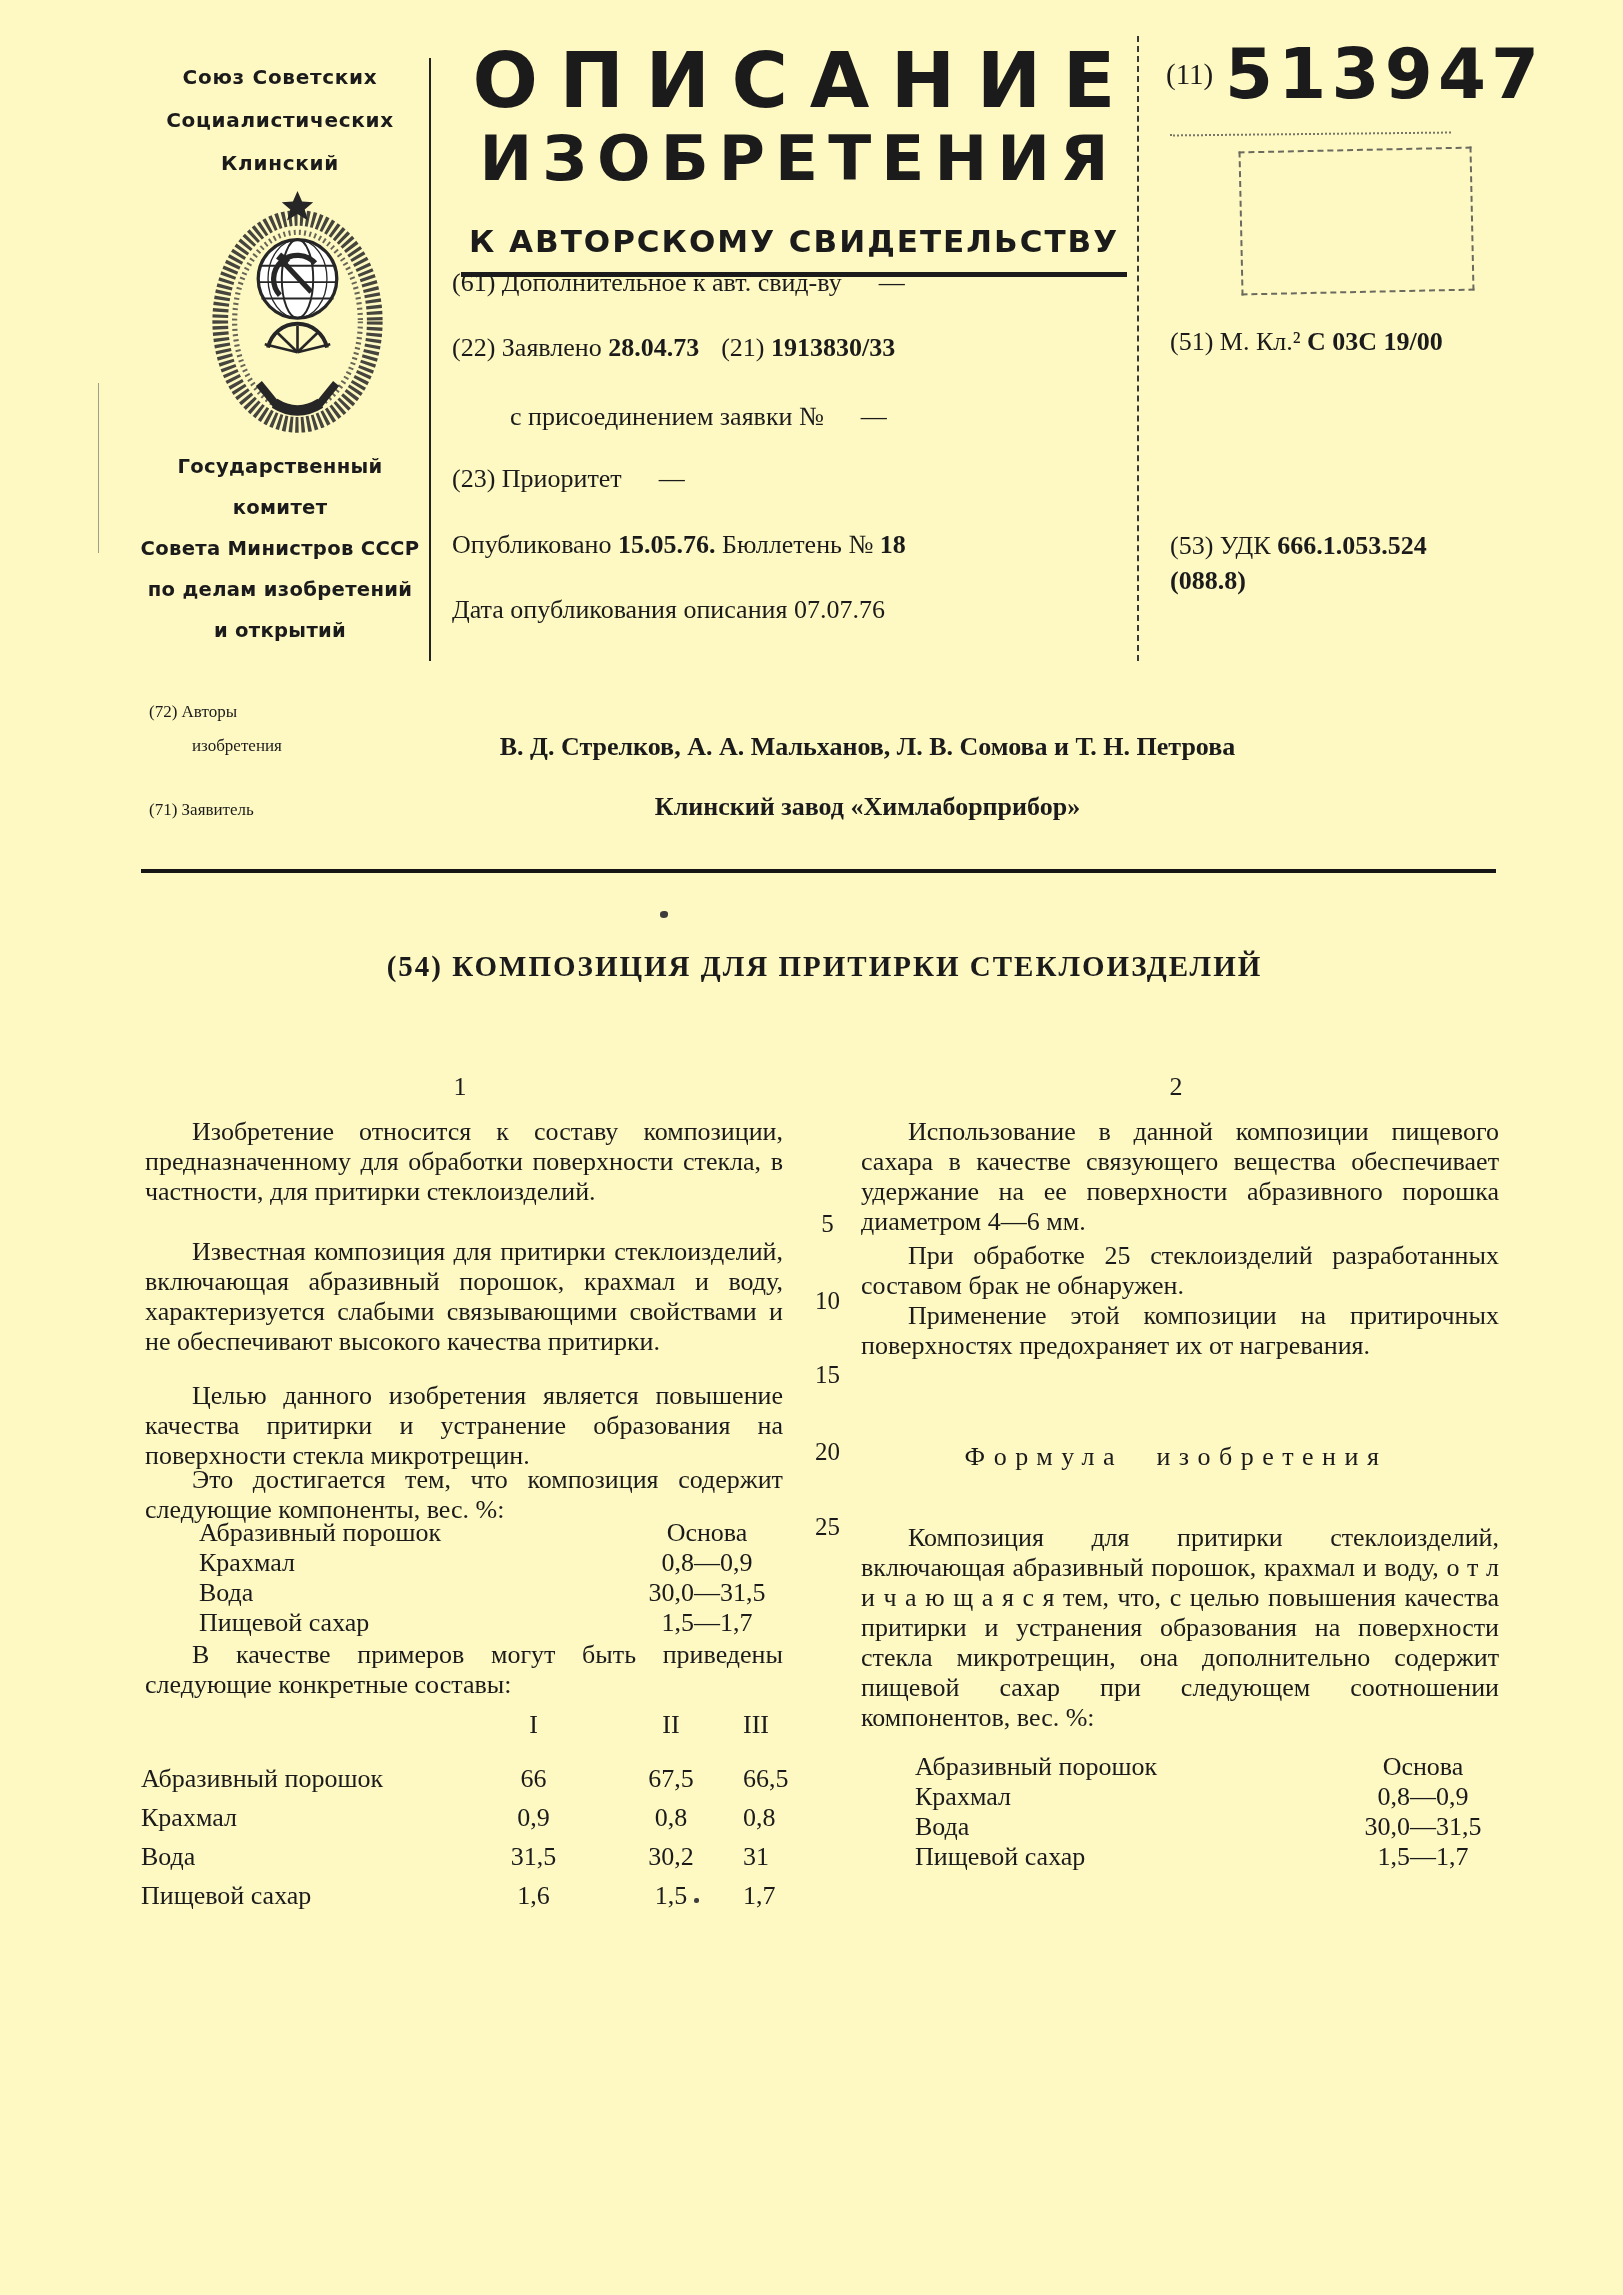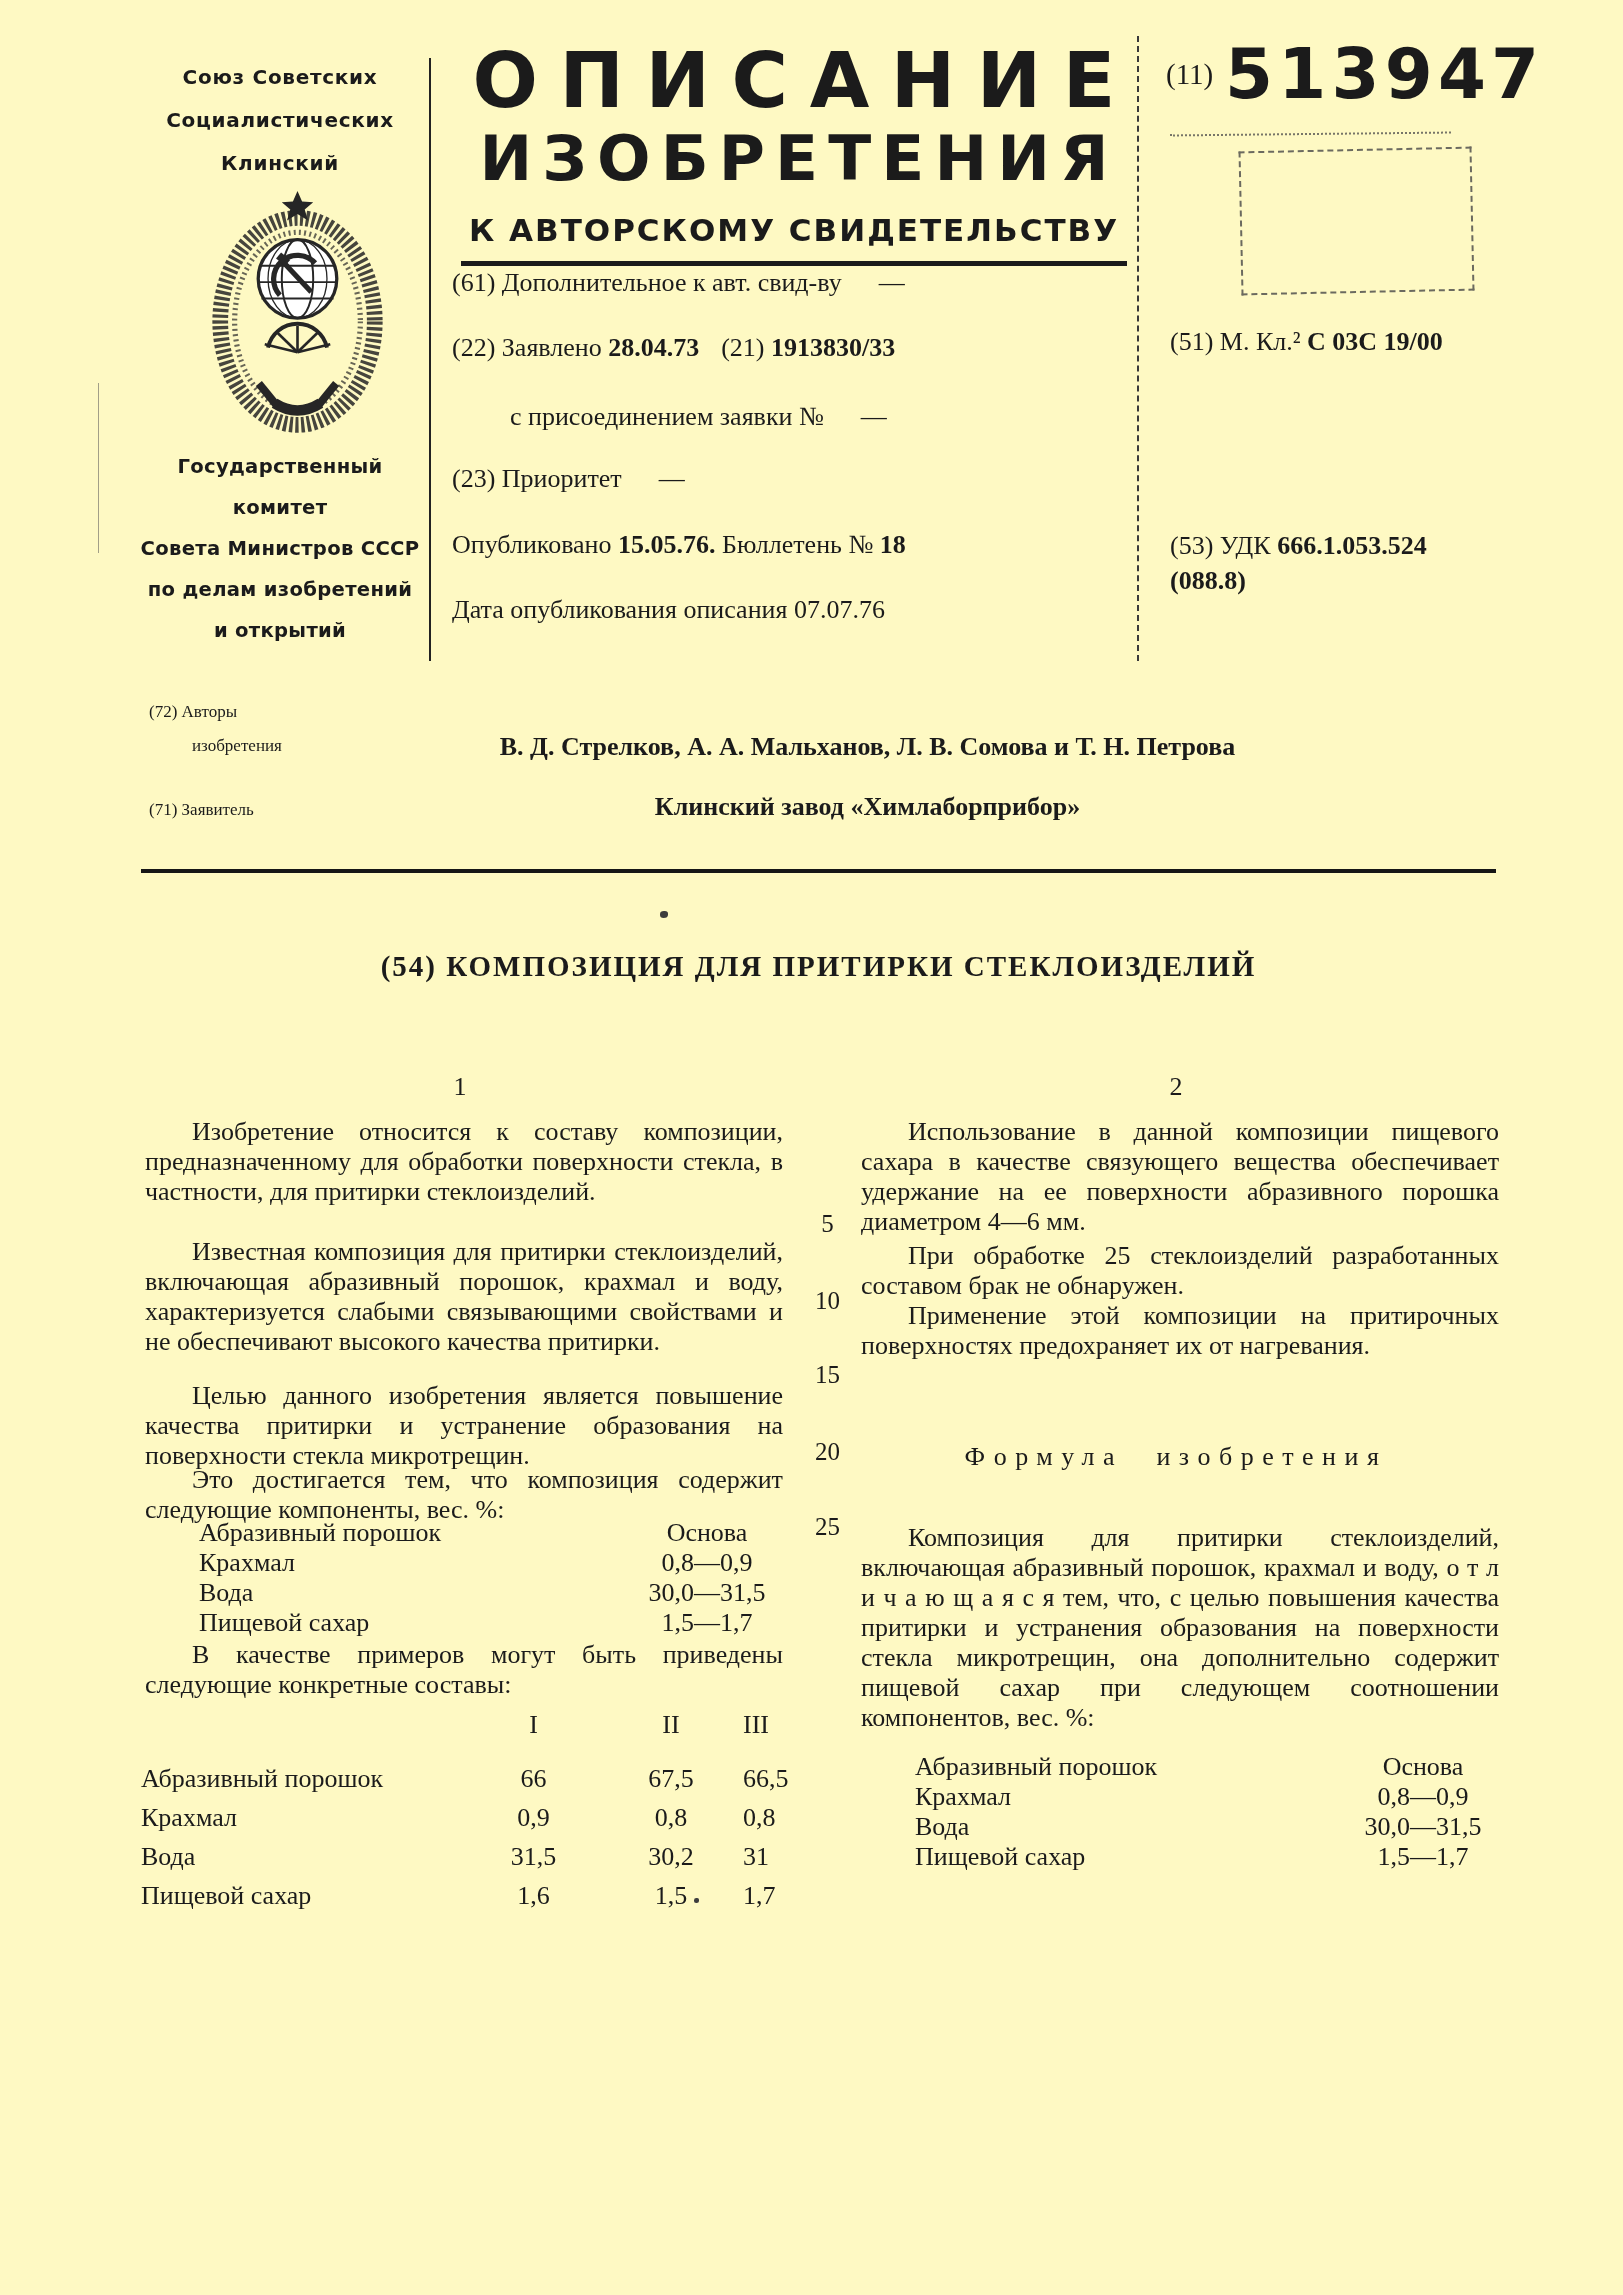--- a/index.html
+++ b/index.html
@@ -14,21 +14,21 @@
   p{margin:4px;}
 
   
   .country{left:131px;top:56px;width:298px;font-size:20px;line-height:43px;font-weight:bold;text-align:center;letter-spacing:0.7px;}
   .committee{left:128px;top:446px;width:304px;font-size:19.6px;line-height:41px;font-weight:bold;text-align:center;letter-spacing:0.3px;}
 
   
   .hdr{left:442px;top:41px;width:704px;text-align:center;}
   .hdr-t1{font-size:77px;line-height:79px;font-weight:bold;letter-spacing:0.28em;margin-left:0.28em;}
   .hdr-t2{font-size:63px;line-height:72px;font-weight:bold;letter-spacing:0.16em;margin-left:0.16em;margin-top:2.6px;}
-  .hdr-sub{display:inline-block;font-size:31px;font-weight:bold;letter-spacing:2px;margin-top:17px;padding:0 7.9px 13px 7.9px;border-bottom:5.9px solid #1b1b1b;}
+  .hdr-sub{display:inline-block;font-size:31px;font-weight:bold;letter-spacing:2px;margin-top:28px;padding:0 7.9px 13px 7.9px;border-bottom:5.9px solid #1b1b1b;}
 
   .vline-solid{left:429px;top:58px;width:2px;height:603px;background:#222;}
   .vline-dash{left:1137px;top:36px;height:625px;width:0;border-left:2px dashed #3a3a3a;}
   .fold-line{left:98px;top:383px;width:1.3px;height:170px;background:#555;opacity:.55;}
 
   .field{left:452px;width:681px;font-size:26px;line-height:30px;}
   .dash-val{margin-left:37px;}
   .gap{display:inline-block;width:22px;}
 
   
@@ -40,21 +40,21 @@
   .f51{left:1170px;top:327px;width:432px;font-size:26px;}
   .f53{left:1170px;top:528px;width:432px;font-size:26px;line-height:35px;}
   .f53-2{}
 
   
   .a-label{left:149px;width:275px;font-size:17px;line-height:34px;}
   .a-val{left:419px;width:897px;font-size:26px;text-align:center;font-weight:bold;}
   .midrule{left:141px;top:869px;width:1355px;height:3.9px;background:#161616;}
   .speck{background:#3d3d3d;border-radius:50% 40% 55% 45%;}
 
-  .title54{left:262px;top:950px;width:1113px;text-align:center;font-size:29px;font-weight:bold;letter-spacing:2px;}
+  .title54{left:268px;top:950px;width:1113px;text-align:center;font-size:29px;font-weight:bold;letter-spacing:2px;}
 
   
   .col{width:638px;font-size:26px;line-height:30px;}
   .colL{left:141px;top:1113px;}
   .colR{left:857px;top:1113px;}
   .colnum{top:-41px;left:0;width:638px;text-align:center;font-size:26px;}
   .col p{text-indent:47px;}
   .comp-row{position:relative;height:30px;}
   .comp-label{padding-left:58px;}
   .comp-amount{position:absolute;left:458px;top:0;width:216px;text-align:center;}

